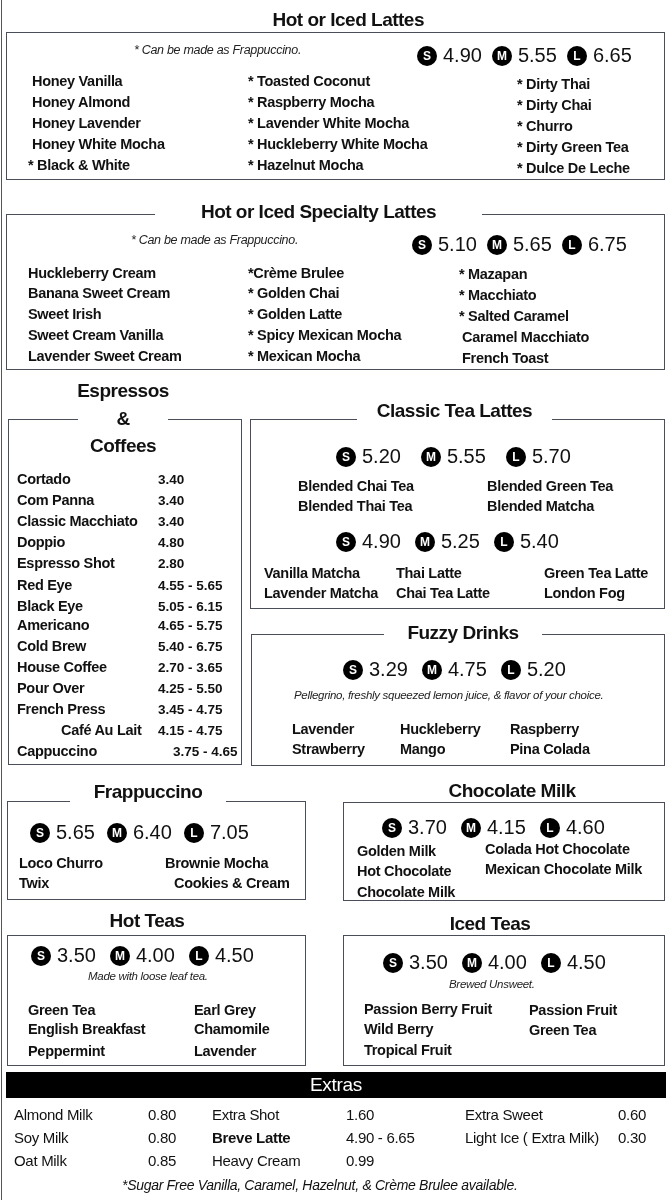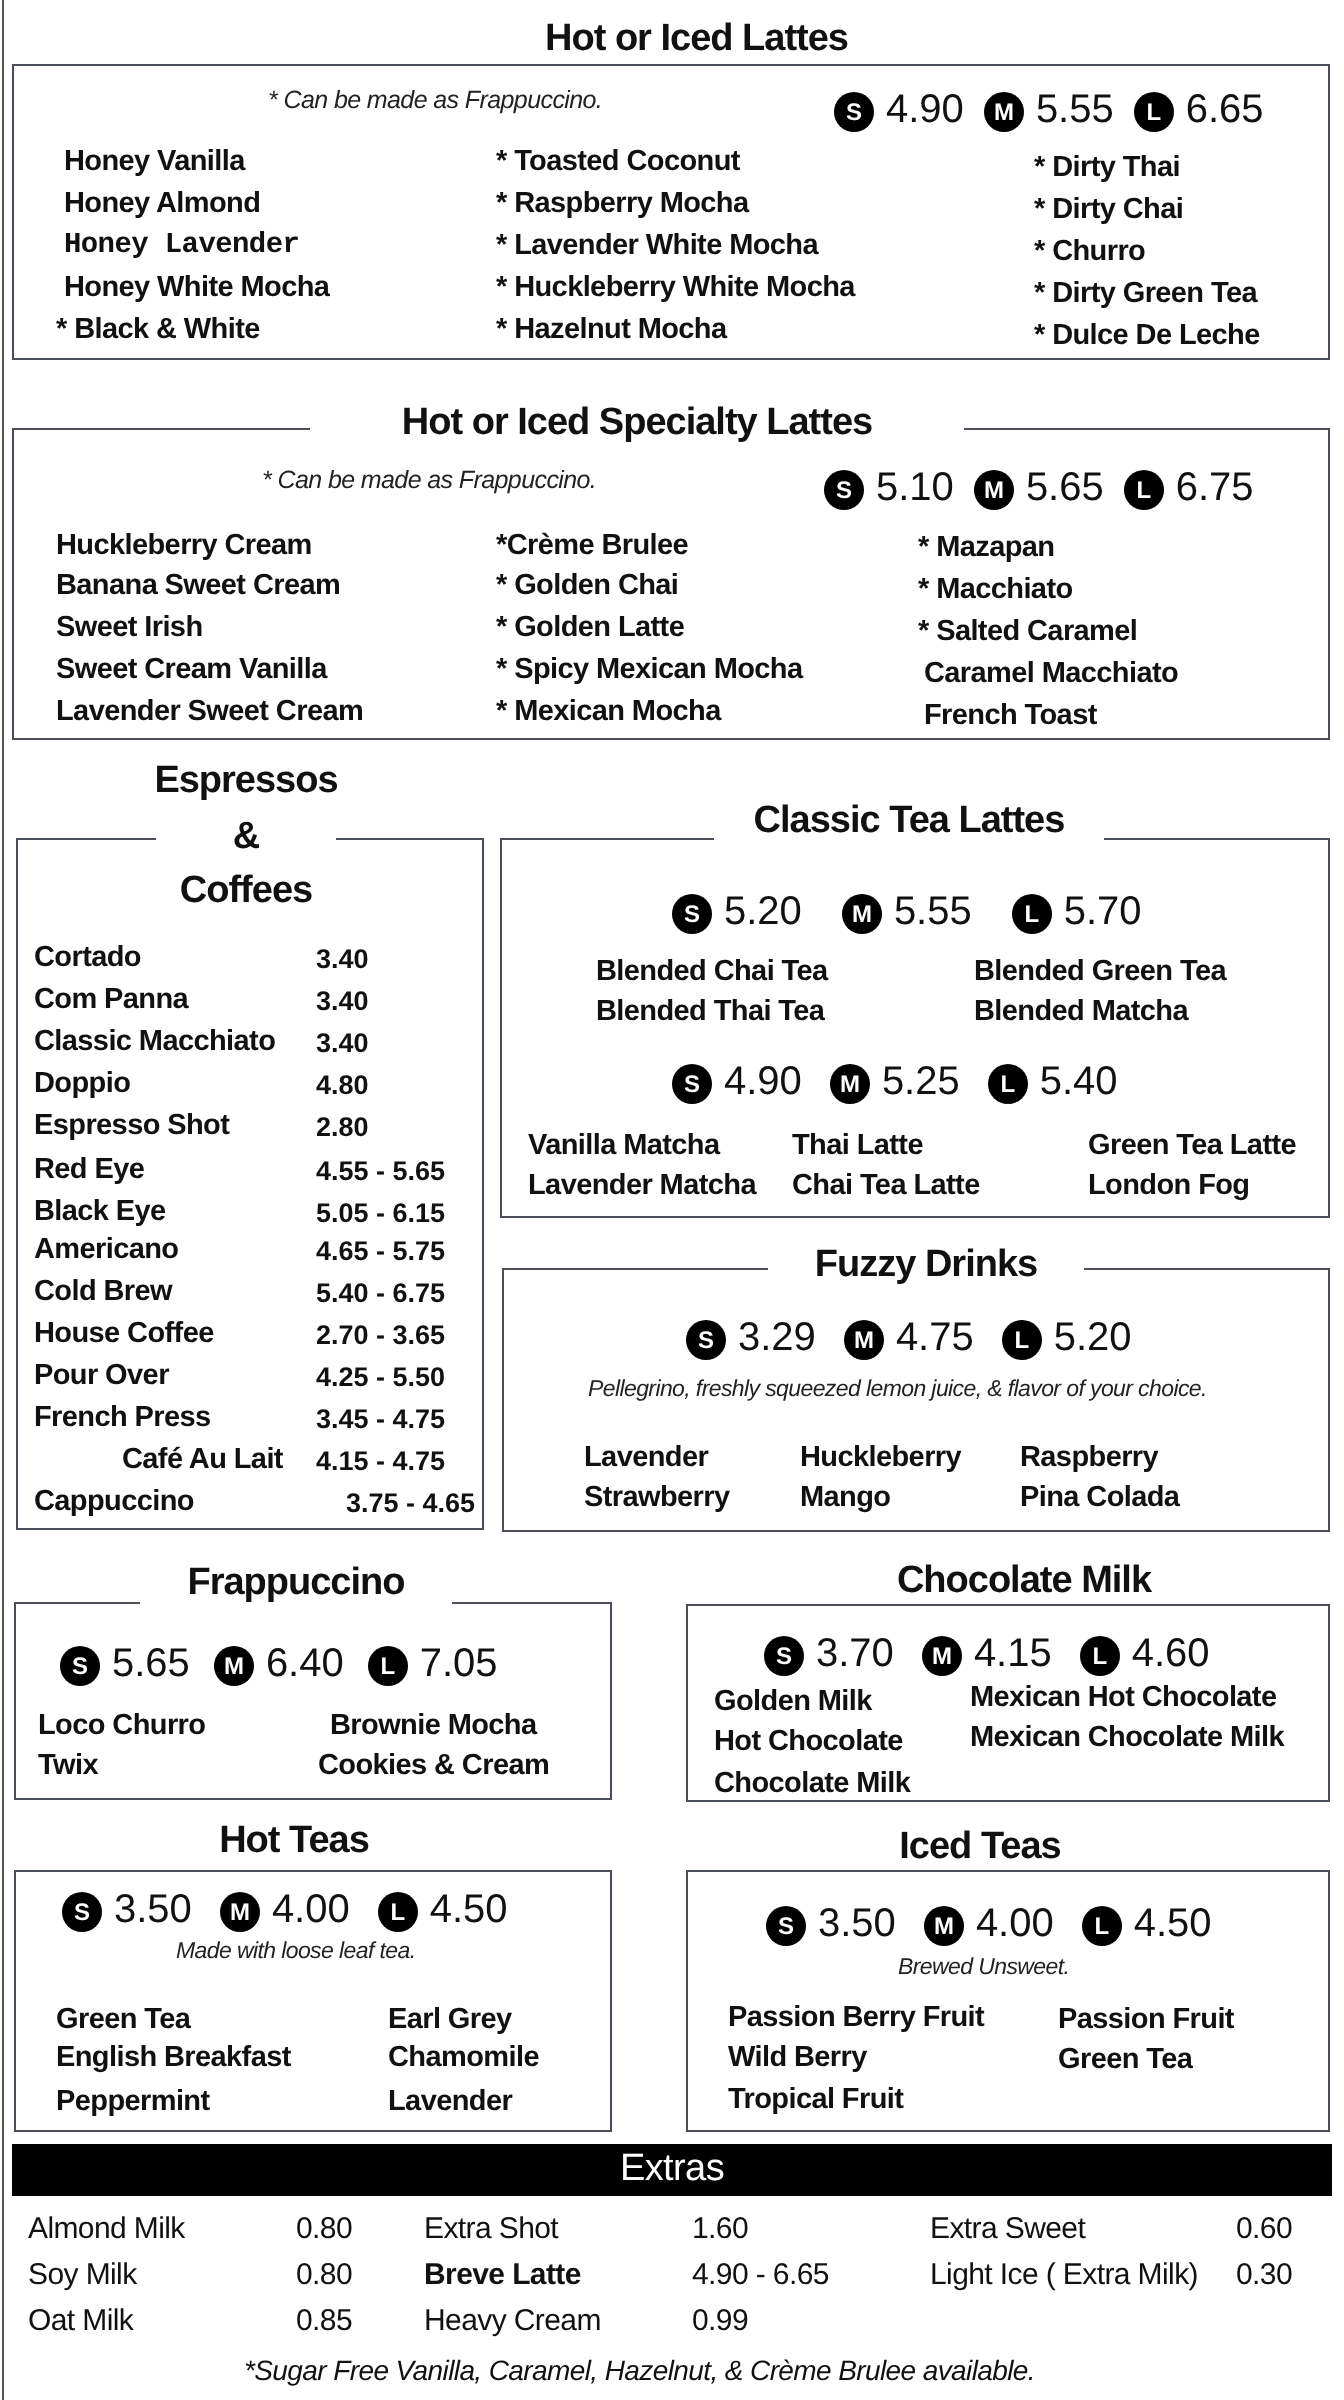--- a/index.html
+++ b/index.html
@@ -40,21 +40,21 @@
         <span class="badge">M</span>
         <span class="pval">5.55</span>
       </span>
     <span class="size">
         <span class="badge">L</span>
         <span class="pval">6.65</span>
       </span>
   </div>
   <div class="item" style="left:32px;top:73px;">Honey Vanilla</div>
   <div class="item" style="left:32px;top:94px;">Honey Almond</div>
-  <div class="item" style="left:32px;top:115px;font-family:Liberation Mono, monospace;">Honey Lavender</div>
+  <div class="item" style="left:32px;top:115px;">Honey Lavender</div>
   <div class="item" style="left:32px;top:136px;">Honey White Mocha</div>
   <div class="item" style="left:28px;top:157px;">* Black &amp; White</div>
   <div class="item" style="left:248px;top:73px;">* Toasted Coconut</div>
   <div class="item" style="left:248px;top:94px;">* Raspberry Mocha</div>
   <div class="item" style="left:248px;top:115px;">* Lavender White Mocha</div>
   <div class="item" style="left:248px;top:136px;">* Huckleberry White Mocha</div>
   <div class="item" style="left:248px;top:157px;">* Hazelnut Mocha</div>
   <div class="item" style="left:517px;top:76px;">* Dirty Thai</div>
   <div class="item" style="left:517px;top:97px;">* Dirty Chai</div>
   <div class="item" style="left:517px;top:118px;">* Churro</div>
@@ -215,21 +215,21 @@
         <span class="pval">6.40</span>
       </span>
     <span class="size" style="margin-left:2px;">
         <span class="badge">L</span>
         <span class="pval">7.05</span>
       </span>
   </div>
   <div class="item" style="left:19px;top:855px;">Loco Churro</div>
   <div class="item" style="left:19px;top:875px;">Twix</div>
   <div class="item" style="left:165px;top:855px;">Brownie Mocha</div>
-  <div class="item" style="left:159px;top:875px;">Cookies &amp; Cream</div>
+  <div class="item" style="left:174px;top:875px;">Cookies &amp; Cream</div>
 </section>
 
 <section>
   <div class="box" style="left:343px;top:802px;width:322px;height:99px;"></div>
   <div class="sec-title" style="left:410px;top:780px;width:204px;">Chocolate Milk</div>
   <div class="price-row" style="left:382px;top:816px;">
     <span class="size">
         <span class="badge">S</span>
         <span class="pval">3.70</span>
       </span>
@@ -238,21 +238,21 @@
         <span class="pval">4.15</span>
       </span>
     <span class="size" style="margin-left:4px;">
         <span class="badge">L</span>
         <span class="pval">4.60</span>
       </span>
   </div>
   <div class="item" style="left:357px;top:843px;">Golden Milk</div>
   <div class="item" style="left:357px;top:863px;">Hot Chocolate</div>
   <div class="item" style="left:357px;top:884px;">Chocolate Milk</div>
-  <div class="item" style="left:485px;top:841px;">Mexican Hot Chocolate</div>
+  <div class="item" style="left:485px;top:841px;">Colada Hot Chocolate</div>
   <div class="item" style="left:485px;top:861px;">Mexican Chocolate Milk</div>
 </section>
 
 <section>
   <div class="box" style="left:7px;top:935px;width:299px;height:131px;"></div>
   <div class="sec-title" style="left:68px;top:910px;width:158px;">Hot Teas</div>
   <div class="price-row" style="left:31px;top:944px;">
     <span class="size">
         <span class="badge">S</span>
         <span class="pval">3.50</span>

